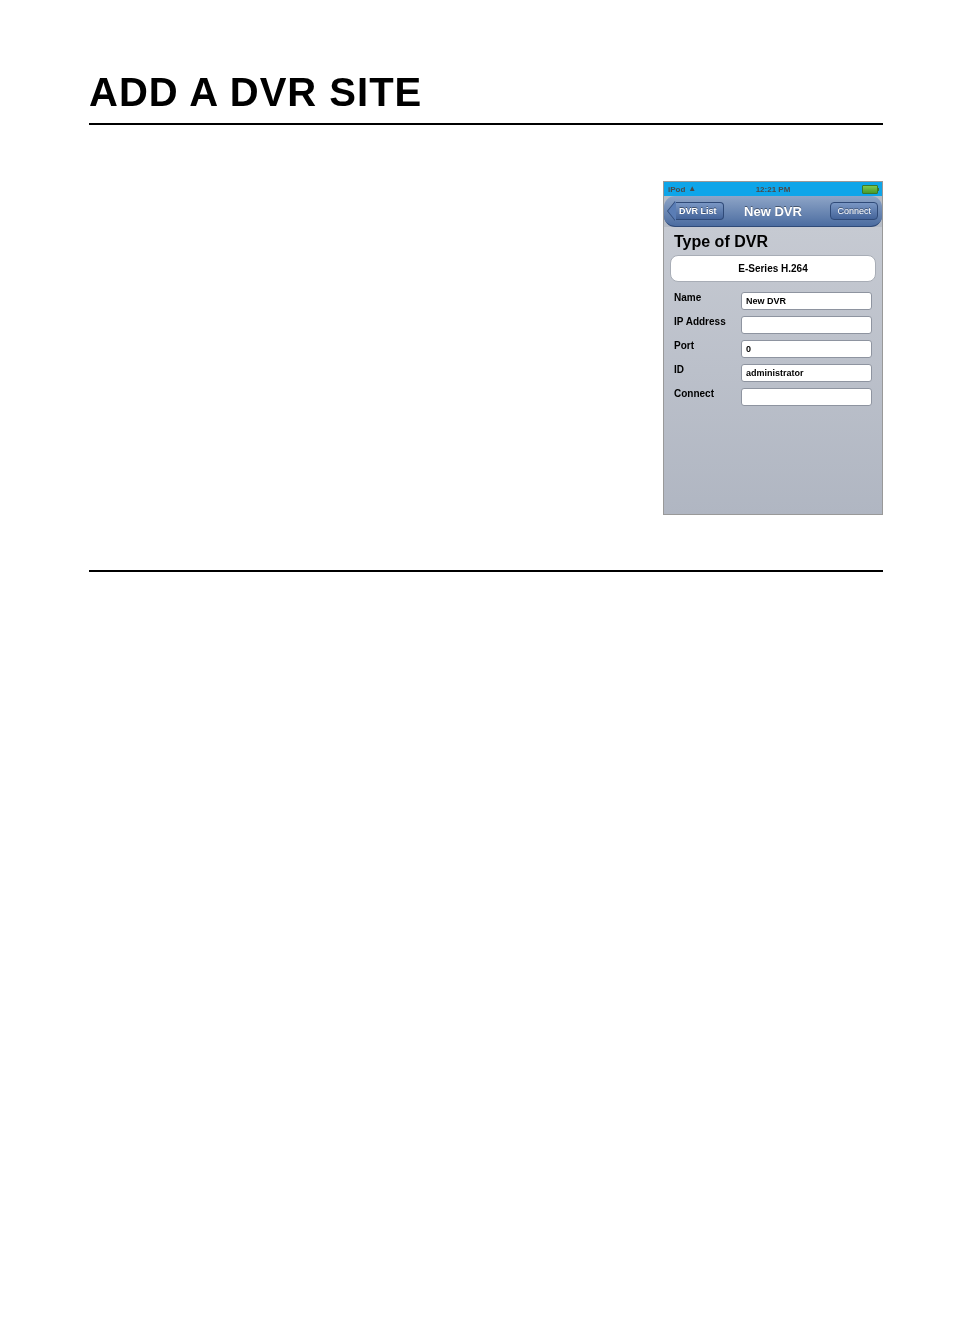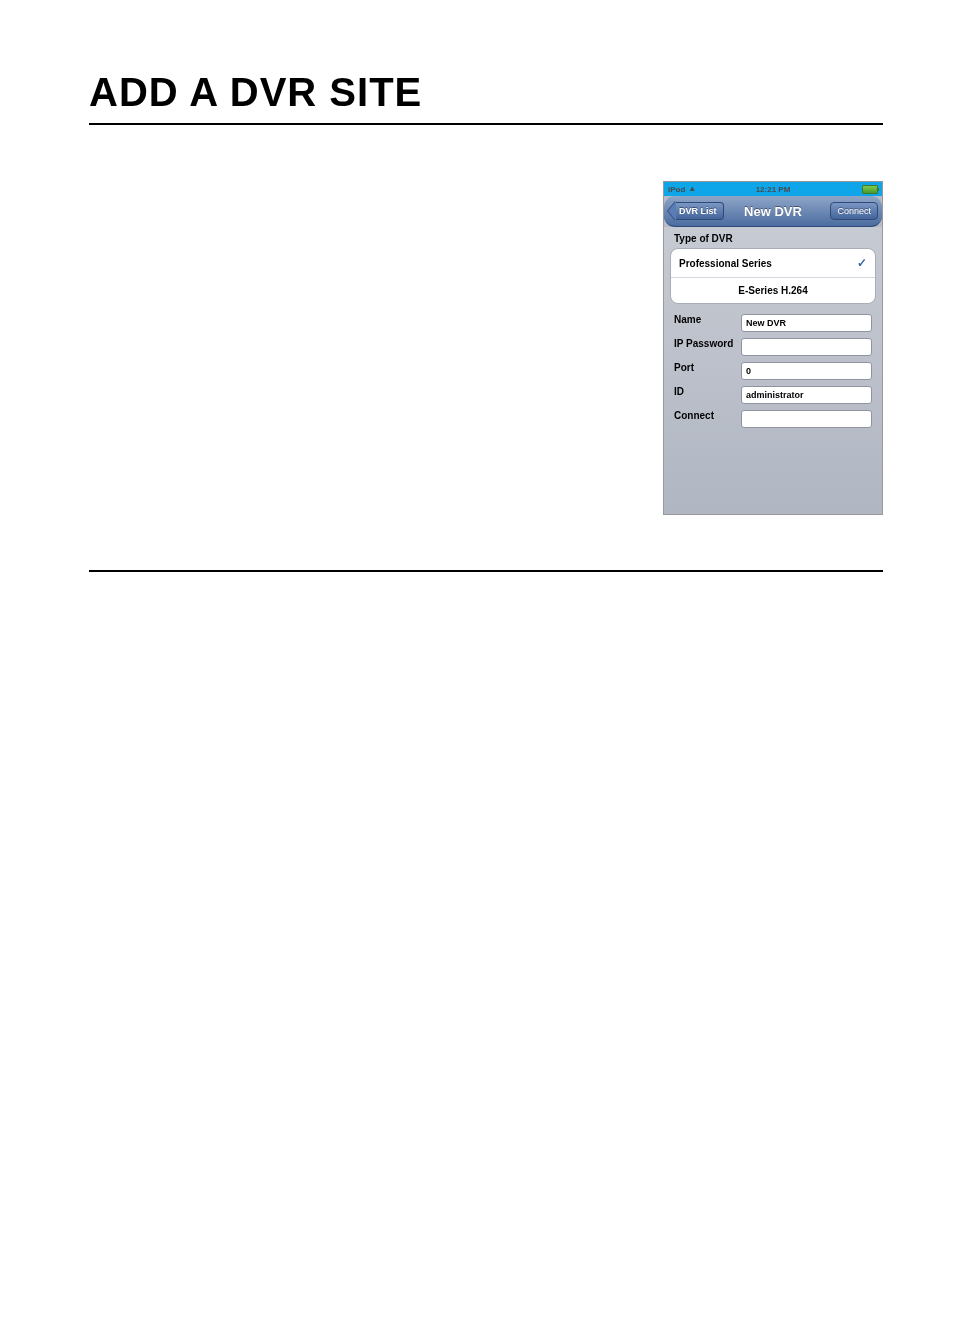--- a/index.html
+++ b/index.html
@@ -120,21 +120,21 @@
     padding: 3px 6px;
     text-shadow: 0 -1px 0 rgba(0,0,0,0.4);
     z-index: 1;
   }
   .content-area {
     flex: 1;
     background: linear-gradient(#c6cad2, #b0b6c2);
     padding: 6px;
   }
   .group-label {
-    font-size: 10px;
+    font-size: 16px;
     font-weight: bold;
     color: #000;
     margin: 0 4px 4px 4px;
   }
   .rounded-group {
     background: #fff;
     border: 1px solid #a8adb6;
     border-radius: 8px;
     overflow: hidden;
   }
@@ -204,35 +204,31 @@
           <div class="nav-back-body">DVR List</div>
         </div>
         <div class="nav-title">New DVR</div>
         <div class="nav-connect">Connect</div>
       </div>
 
       <div class="content-area">
         <div class="group-label">Type of DVR</div>
         <div class="rounded-group">
           <div class="group-row">
-            <span>Professional Series</span>
-            <span class="check">✓</span>
-          </div>
-          <div class="group-row">
             <span>E-Series H.264</span>
           </div>
         </div>
 
         <div class="form-area">
           <div class="form-row">
             <div class="form-label">Name</div>
             <input class="form-input" value="New DVR" style="">
           </div>
           <div class="form-row">
-            <div class="form-label">IP Password</div>
+            <div class="form-label">IP Address</div>
             <input class="form-input" value="" style="">
           </div>
           <div class="form-row">
             <div class="form-label">Port</div>
             <input class="form-input" value="0" style="">
           </div>
           <div class="form-row">
             <div class="form-label">ID</div>
             <input class="form-input" value="administrator" style="">
           </div>

